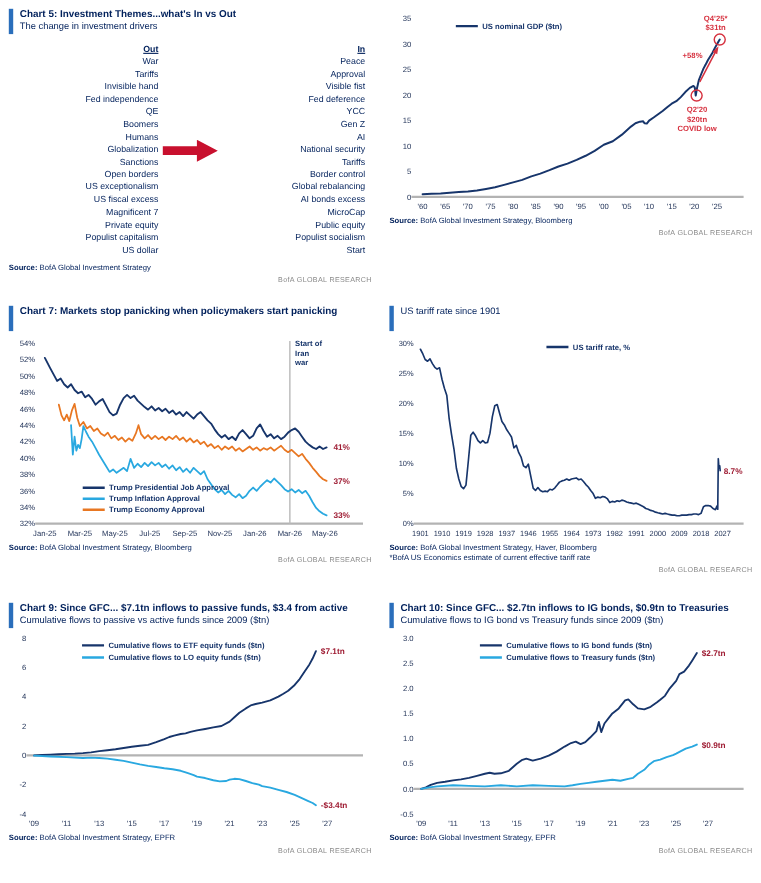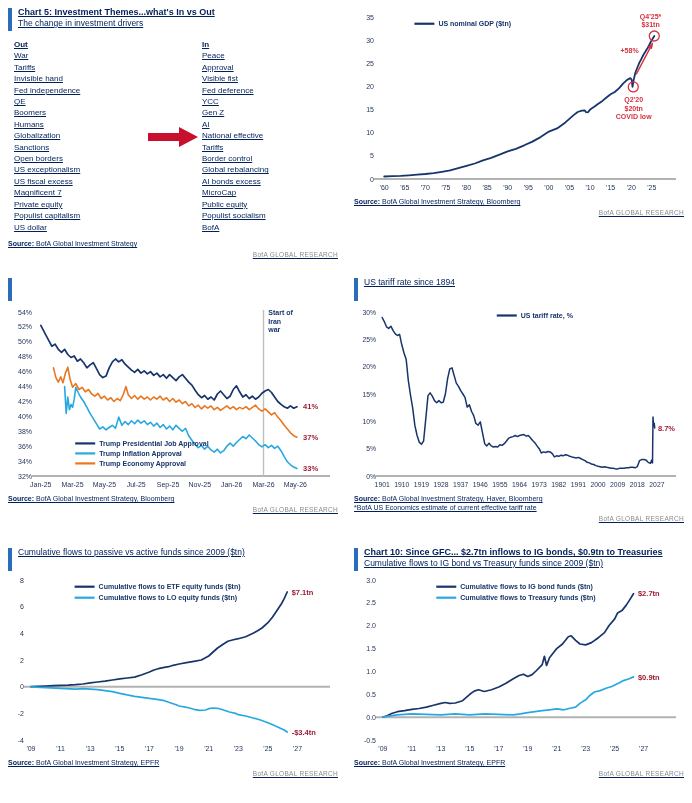--- a/index.html
+++ b/index.html
@@ -1,31 +1,31 @@
 <!DOCTYPE html>
 <html><head>
 <meta charset="utf-8">
 <style>
   html,body{margin:0;padding:0;background:#ffffff;}
   body{width:692px;height:803px;overflow:hidden;font-family:"Liberation Sans",sans-serif;color:#00205b;}
-  .grid{display:grid;grid-template-columns:346px 346px;grid-template-rows:270px 270px 263px;text-decoration:underline;}
+  .grid{display:grid;grid-template-columns:346px 346px;grid-template-rows:270px 270px 263px;}
   .cell{position:relative;box-sizing:border-box;padding:7px 8px 0 8px;overflow:hidden;}
   .hdr{display:flex;gap:6px;margin-bottom:3px;}
   .accent{width:4px;height:23px;background:#2a6ebb;flex:none;margin-top:1px;}
   .title{font-size:9px;font-weight:bold;color:#00205b;line-height:11px;}
   .subtitle{font-size:8.5px;color:#00205b;line-height:11px;}
   .src{font-size:7px;color:#00205b;margin-top:2px;line-height:9px;}
   .srclbl{font-weight:bold;}
   .fn{font-size:7px;color:#00205b;line-height:9px;}
   .wm{font-size:6.5px;color:#8a8a8a;text-align:right;margin-top:3px;letter-spacing:.3px;}
   svg.plot{display:block;}
   svg text{font-family:"Liberation Sans",sans-serif;}
   
   .c5-body{display:flex;justify-content:space-between;align-items:flex-start;height:198px;padding:5px 6px 0 6px;}
-  .c5-col{flex:1;text-align:left;font-size:8px;line-height:11.4px;color:#00205b;}
+  .c5-col{flex:1;text-align:right;font-size:8px;line-height:11.4px;color:#00205b;}
   .c5-head{font-weight:bold;text-decoration:underline;}
   .c5-arrow{flex:none;width:58px;display:flex;justify-content:center;margin-top:86px;}
 </style>
 </head>
 <body>
 
 <div class="grid">
 
   <div class="cell">
     <div class="hdr">
@@ -65,29 +65,29 @@
       <div class="c5-col">
         <div class="c5-head">In</div>
         <div>
             <div>Peace</div>
             <div>Approval</div>
             <div>Visible fist</div>
             <div>Fed deference</div>
             <div>YCC</div>
             <div>Gen Z</div>
             <div>AI</div>
-            <div>National effective</div>
+            <div>National security</div>
             <div>Tariffs</div>
             <div>Border control</div>
             <div>Global rebalancing</div>
             <div>AI bonds excess</div>
             <div>MicroCap</div>
             <div>Public equity</div>
             <div>Populist socialism</div>
-            <div>BofA</div>
+            <div>Start</div>
           </div>
       </div>
     </div>
     <div class="src"><span class="srclbl">Source:</span> <span>BofA Global Investment Strategy</span></div>
     <div class="wm">BofA GLOBAL RESEARCH</div>
   </div>
 
   <div class="cell">
     <svg class="plot" width="330" height="188">
         <line x1="20" x2="322" y1="172" y2="172" stroke="#b3b3b3" stroke-width="2"></line>
@@ -125,20 +125,21 @@
         <text x="84.4" y="19.240000000000002" font-size="7" font-weight="bold" fill="#17356b">US nominal GDP ($tn)</text>
       </svg>
     <div class="src"><span class="srclbl">Source:</span> <span>BofA Global Investment Strategy, Bloomberg</span></div>
     <div class="wm">BofA GLOBAL RESEARCH</div>
   </div>
 
   <div class="cell">
     <div class="hdr">
       <div class="accent"></div>
       <div>
+        <div class="title">Chart 7: Markets stop panicking when policymakers start panicking</div>
       </div>
     </div>
     <svg class="plot" width="330" height="188">
         <line x1="24" x2="322" y1="172" y2="172" stroke="#b3b3b3" stroke-width="2"></line>
         <line x1="255.5" x2="255.5" y1="6" y2="172" stroke="#bfbfbf" stroke-width="1.4"></line>
         <text x="24" y="174.5" text-anchor="end" font-size="7" fill="#1d2f55">32%</text>
         <text x="24" y="159.5909090909091" text-anchor="end" font-size="7" fill="#1d2f55">34%</text>
         <text x="24" y="144.6818181818182" text-anchor="end" font-size="7" fill="#1d2f55">36%</text>
         <text x="24" y="129.77272727272728" text-anchor="end" font-size="7" fill="#1d2f55">38%</text>
         <text x="24" y="114.86363636363636" text-anchor="end" font-size="7" fill="#1d2f55">40%</text>
@@ -173,21 +174,21 @@
         <text x="295.0909090909091" y="167.04545454545456" font-size="7.5" font-weight="bold" fill="#9e1b32">33%</text>
       </svg>
     <div class="src"><span class="srclbl">Source:</span> <span>BofA Global Investment Strategy, Bloomberg</span></div>
     <div class="wm">BofA GLOBAL RESEARCH</div>
   </div>
 
   <div class="cell">
     <div class="hdr">
       <div class="accent"></div>
       <div>
-        <div class="subtitle">US tariff rate since 1894</div>
+        <div class="subtitle">US tariff rate since 1901</div>
       </div>
     </div>
     <svg class="plot" width="330" height="188">
         <line x1="22" x2="322" y1="172" y2="172" stroke="#b3b3b3" stroke-width="2"></line>
         <text x="22" y="174.5" text-anchor="end" font-size="6.8" fill="#1d2f55">0%</text>
         <text x="22" y="147.16666666666669" text-anchor="end" font-size="6.8" fill="#1d2f55">5%</text>
         <text x="22" y="119.83333333333333" text-anchor="end" font-size="6.8" fill="#1d2f55">10%</text>
         <text x="22" y="92.5" text-anchor="end" font-size="6.8" fill="#1d2f55">15%</text>
         <text x="22" y="65.16666666666666" text-anchor="end" font-size="6.8" fill="#1d2f55">20%</text>
         <text x="22" y="37.83333333333333" text-anchor="end" font-size="6.8" fill="#1d2f55">25%</text>
@@ -214,20 +215,21 @@
       </svg>
     <div class="src"><span class="srclbl">Source:</span> <span>BofA Global Investment Strategy, Haver, Bloomberg</span></div>
     <div class="fn">*BofA US Economics estimate of current effective tariff rate</div>
     <div class="wm">BofA GLOBAL RESEARCH</div>
   </div>
 
   <div class="cell">
     <div class="hdr">
       <div class="accent"></div>
       <div>
+        <div class="title">Chart 9: Since GFC... $7.1tn inflows to passive funds, $3.4 from active</div>
         <div class="subtitle">Cumulative flows to passive vs active funds since 2009 ($tn)</div>
       </div>
     </div>
     <svg class="plot" width="330" height="182">
         <line x1="16" x2="322" y1="112.66666666666666" y2="112.66666666666666" stroke="#b3b3b3" stroke-width="2"></line>
         <text x="16" y="168.5" text-anchor="end" font-size="7" fill="#1d2f55">-4</text>
         <text x="16" y="141.83333333333334" text-anchor="end" font-size="7" fill="#1d2f55">-2</text>
         <text x="16" y="115.16666666666666" text-anchor="end" font-size="7" fill="#1d2f55">0</text>
         <text x="16" y="88.5" text-anchor="end" font-size="7" fill="#1d2f55">2</text>
         <text x="16" y="61.83333333333333" text-anchor="end" font-size="7" fill="#1d2f55">4</text>

